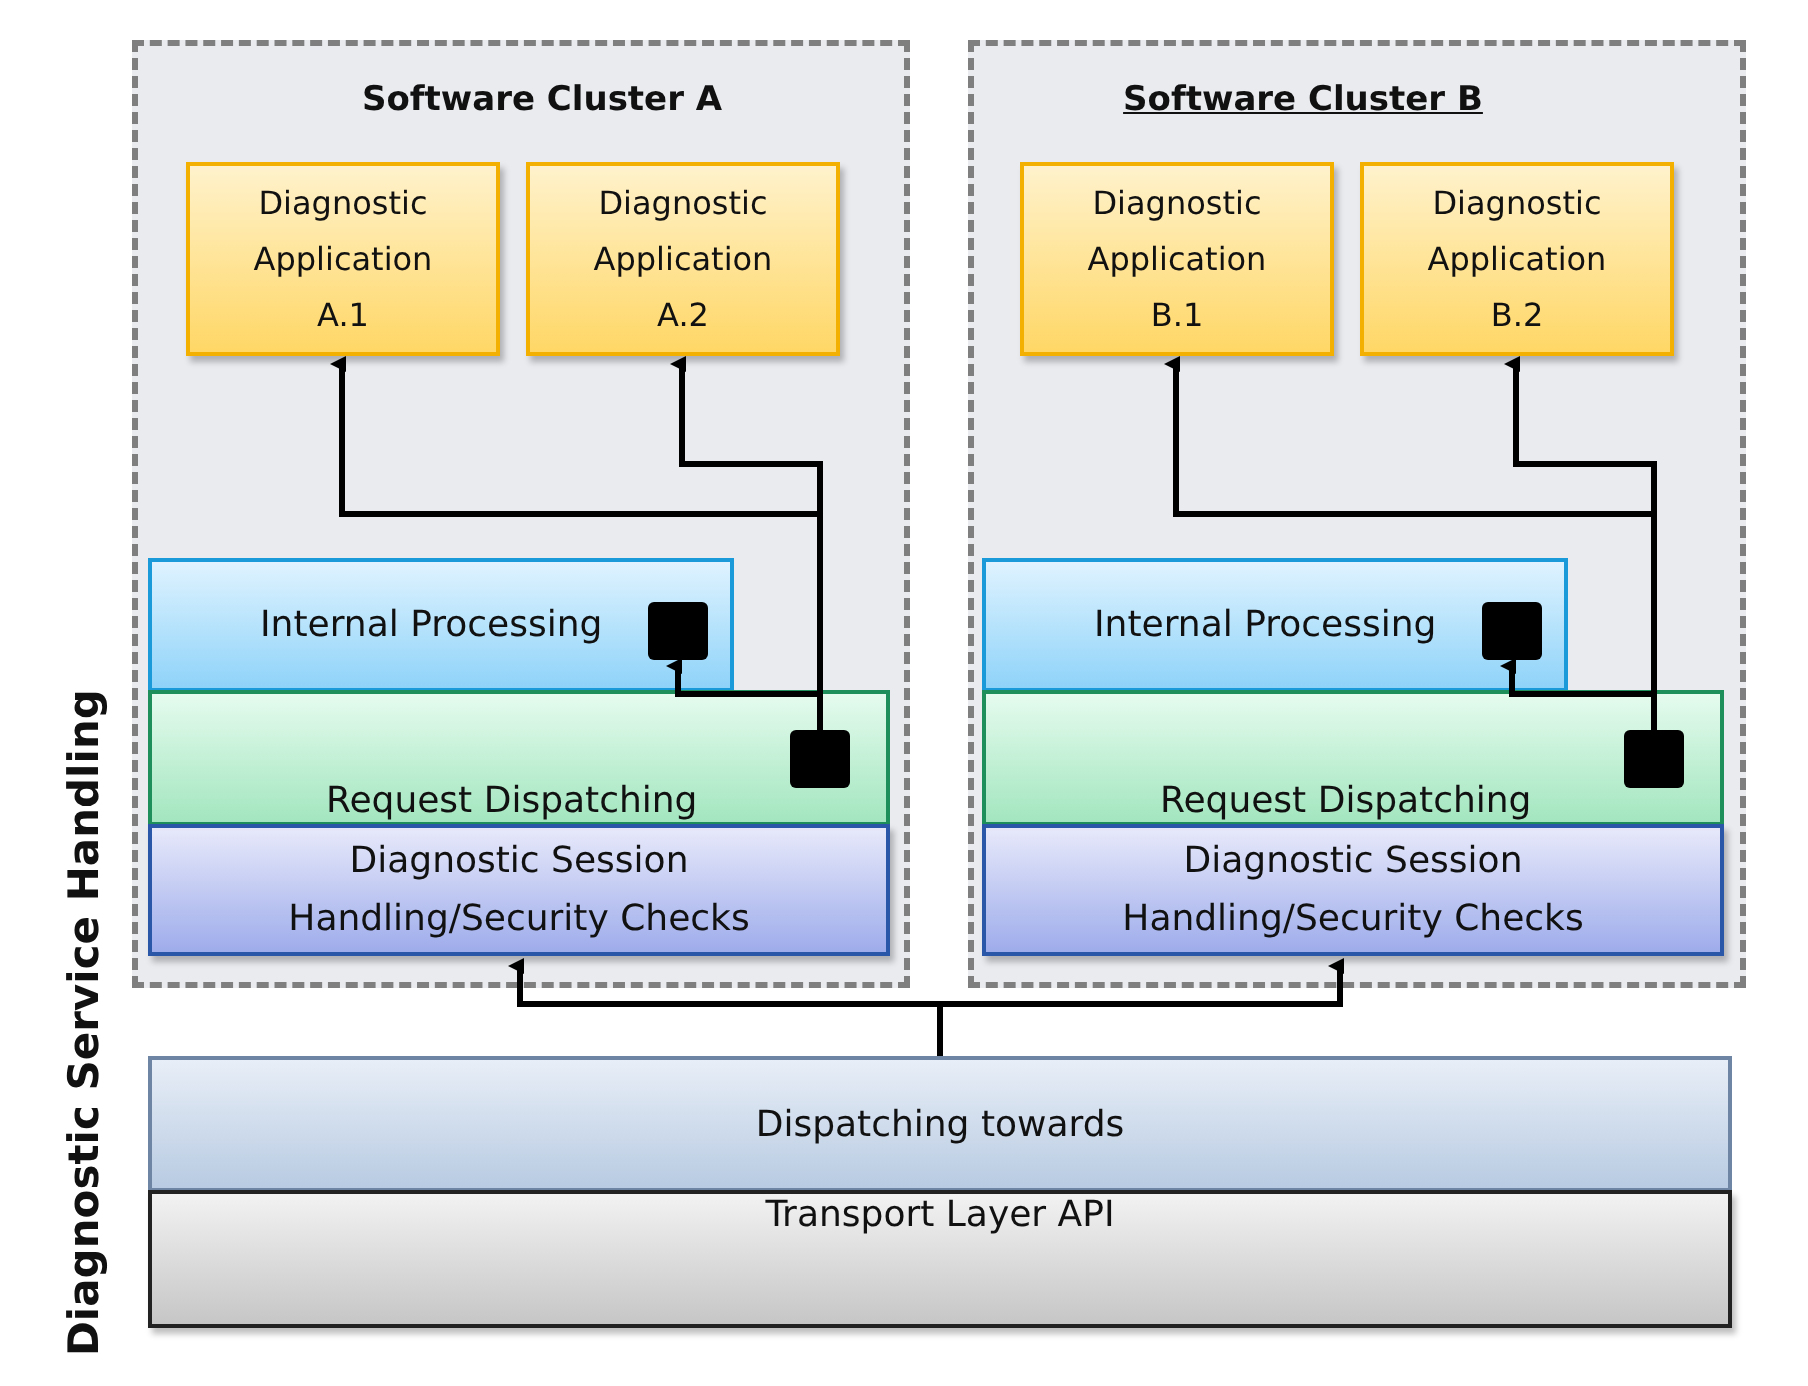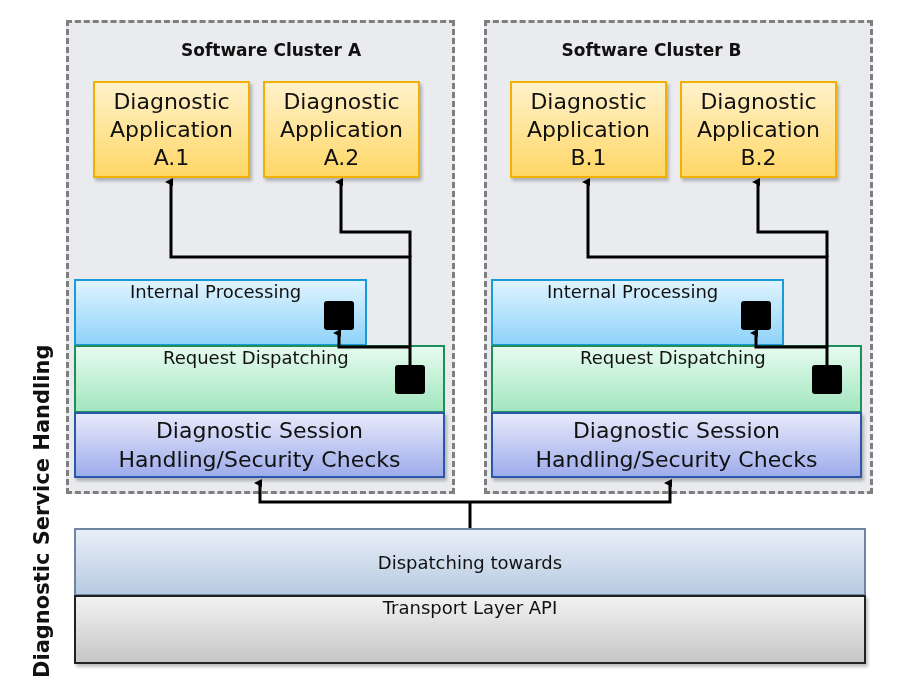--- a/index.html
+++ b/index.html
@@ -4,29 +4,29 @@
 <style>
   html, body { margin: 0; padding: 0; background: #ffffff; }
   body { width: 904px; height: 693px; position: relative; overflow: hidden;
          font-family: "DejaVu Sans", "Liberation Sans", sans-serif; color: #111; }
   .abs { position: absolute; box-sizing: border-box; }
   .cluster { background: #e9ebef; border: 3px dashed #7f7f7f; }
   .cluster-title { font-weight: bold; font-size: 17px; text-align: center; width: 100%; }
   .app { background: linear-gradient(#fff2cc, #ffd766); border: 2px solid #f4b000;
          box-shadow: 2px 3px 3px rgba(0,0,0,0.25);
          display: flex; align-items: center; justify-content: center; text-align: center;
-         font-size: 22px; line-height: 28px; flex-direction: column; }
+         font-size: 16px; line-height: 28px; flex-direction: column; }
   .internal { background: linear-gradient(#dff3ff, #8fd3f9); border: 2px solid #1a9ad8;
-              display: flex; font-size: 18px; }
+              display: flex; align-items: center; font-size: 18px; }
   .dispatch { background: linear-gradient(#e5fbee, #a3e6bf); border: 2px solid #1e8f5a;
-              display: flex; align-items: flex-start; font-size: 18px; }
+              display: flex; align-items: flex-end; font-size: 18px; }
   .session { background: linear-gradient(#e7e9fa, #9eaceb); border: 2px solid #2b57a8;
              box-shadow: 2px 3px 3px rgba(0,0,0,0.25);
              display: flex; flex-direction: column; align-items: center; justify-content: center;
-             font-size: 22px; line-height: 29px; text-align: center; }
+             font-size: 18px; line-height: 29px; text-align: center; }
   .square { background: #000; border-radius: 3px; }
   .bottom1 { background: linear-gradient(#e8eef7, #b8cbe2); border: 2px solid #6e86a3;
              display: flex; flex-direction: column; align-items: center; justify-content: center;
              font-size: 18px; line-height: 29px; }
   .bottom2 { background: linear-gradient(#f2f2f2, #c6c6c6); border: 2px solid #222;
              box-shadow: 2px 3px 3px rgba(0,0,0,0.25);
              display: flex; align-items: flex-start; justify-content: center; font-size: 18px; }
   .side-label { font-weight: bold; font-size: 21px; white-space: nowrap;
                 transform: rotate(-90deg); transform-origin: left top; }
   svg.lines { position: absolute; left: 0; top: 0; }
@@ -55,21 +55,21 @@
   <span style="margin-left:87px;">Request Dispatching</span>
 </div>
 <div class="abs session" style="left:74px;top:412px;width:371px;height:66px;">
   <span>Diagnostic Session</span>
   <span>Handling/Security Checks</span>
 </div>
 <div class="abs square" style="left:324px;top:301px;width:30px;height:29px;"></div>
 <div class="abs square" style="left:395px;top:365px;width:30px;height:29px;"></div>
 
 <div class="abs cluster" style="left:484px;top:20px;width:389px;height:474px;"></div>
-<div class="abs cluster-title" style="left:484px;top:40px;width:335px;">Software Cluster B</div>
+<div class="abs cluster-title" style="left:484px;top:40px;width:335px;text-decoration:underline;">Software Cluster B</div>
 
 <div class="abs app" style="left:510px;top:81px;width:157px;height:97px;">
   <span>Diagnostic</span>
   <span>Application</span>
   <span>B.1</span>
 </div>
 <div class="abs app" style="left:680px;top:81px;width:157px;height:97px;">
   <span>Diagnostic</span>
   <span>Application</span>
   <span>B.2</span>

